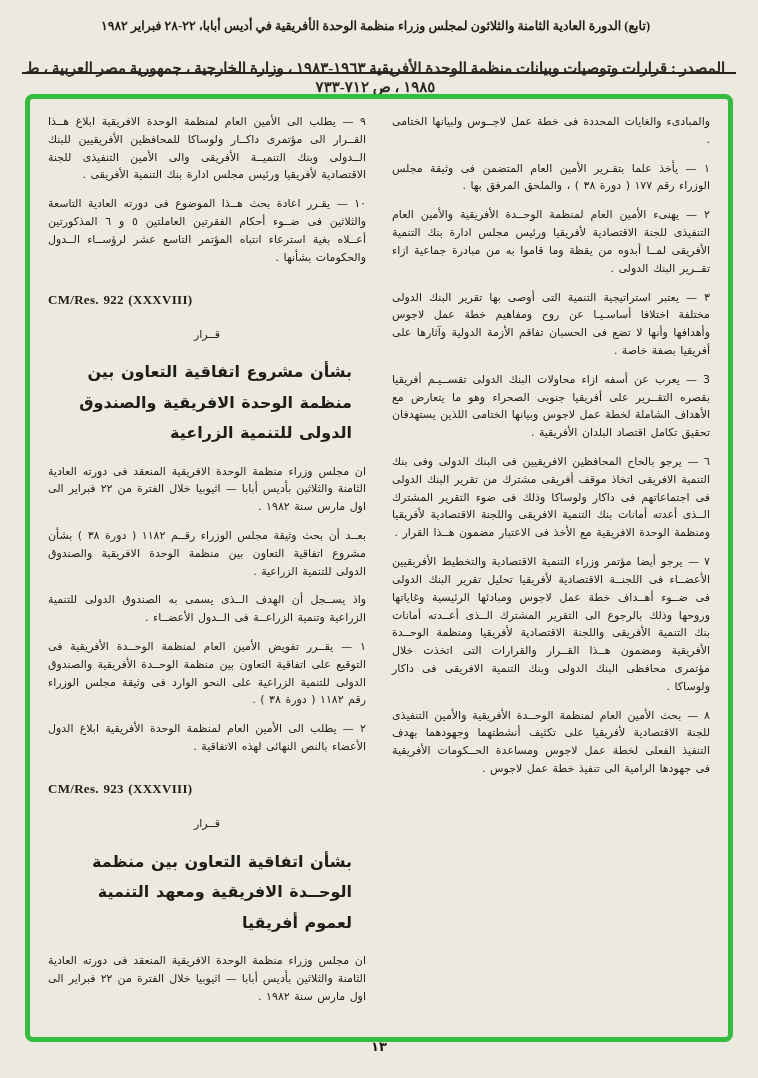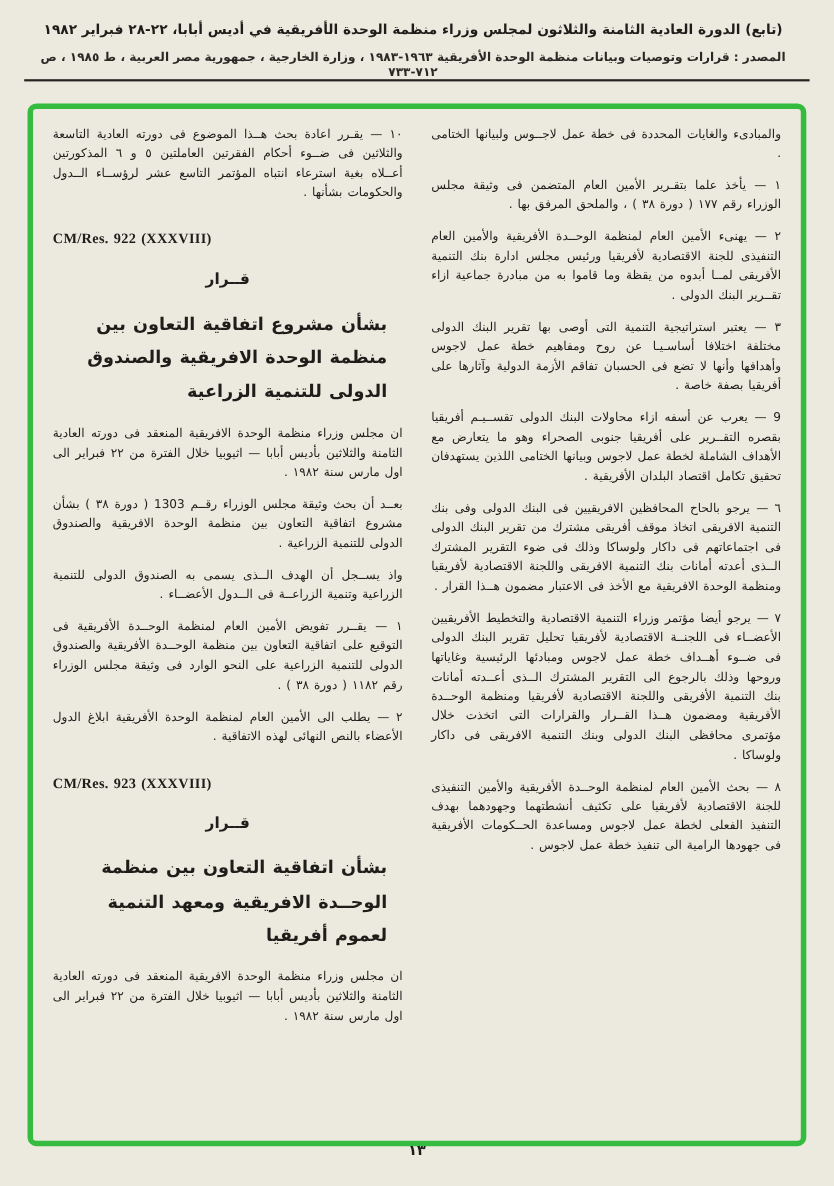--- a/index.html
+++ b/index.html
@@ -20,30 +20,31 @@
     inset: 0;
   }
   
   .page-header {
     position: absolute;
     top: 18px;
     left: 14px;
     right: 21px;
     text-align: center;
     direction: rtl;
+    font-family: Liberation Serif, serif;
   }
   .header-line1 {
     font-size: 12.5px;
     font-weight: bold;
     letter-spacing: 0.2px;
     line-height: 1.4;
   }
   .header-line2 {
-    margin-top: 9px;
-    font-size: 11px;
+    margin-top: 23px;
+    font-size: 15px;
     font-weight: bold;
     color: #2a2925;
     line-height: 1.3;
   }
   .header-rule {
     position: absolute;
     top: 72px;
     left: 22px;
     right: 22px;
     border-top: 2.5px solid #24231f;
@@ -85,22 +86,22 @@
     direction: ltr;
     text-align: left;
     font-family: "Liberation Serif", serif;
     font-size: 13px;
     font-weight: bold;
     letter-spacing: 0.3px;
     margin: 22px 0 16px 0;
   }
   .col p.title {
     text-align: center;
-    font-weight: bold;
-    font-size: 14px;
+    font-weight: normal;
+    font-size: 11px;
     letter-spacing: 1px;
     margin: 6px 0 14px 0;
   }
   .col p.subtitle {
     text-align: right;
     font-weight: bold;
     font-size: 16px;
     line-height: 1.9;
     margin: 0 14px 14px 0;
   }
@@ -129,33 +130,34 @@
   <div class="header-rule"></div>
 
   <div class="green-box">
     <div class="columns">
 
       <div class="col">
         <p class="body">والمبادىء والغايات المحددة فى خطة عمل لاجــوس ولبيانها الختامى .</p>
         <p class="body">١ — يأخذ علما بتقـرير الأمين العام المتضمن فى وثيقة مجلس الوزراء رقم ١٧٧ ( دورة ٣٨ ) ، والملحق المرفق بها .</p>
         <p class="body">٢ — يهنىء الأمين العام لمنظمة الوحــدة الأفريقية والأمين العام التنفيذى للجنة الاقتصادية لأفريقيا ورئيس مجلس ادارة بنك التنمية الأفريقى لمــا أبدوه من يقظة وما قاموا به من مبادرة جماعية ازاء تقــرير البنك الدولى .</p>
         <p class="body">٣ — يعتبر استراتيجية التنمية التى أوصى بها تقرير البنك الدولى مختلفة اختلافا أساسـيـا عن روح ومفاهيم خطة عمل لاجوس وأهدافها وأنها لا تضع فى الحسبان تفاقم الأزمة الدولية وآثارها على أفريقيا بصفة خاصة .</p>
-        <p class="body">9 — يعرب عن أسفه ازاء محاولات البنك الدولى تقســيـم أفريقيا بقصره التقــرير على أفريقيا جنوبى الصحراء وهو ما يتعارض مع الأهداف الشاملة لخطة عمل لاجوس وبيانها الختامى اللذين يستهدفان تحقيق تكامل اقتصاد البلدان الأفريقية .</p>
+        <p class="body">3 — يعرب عن أسفه ازاء محاولات البنك الدولى تقســيـم أفريقيا بقصره التقــرير على أفريقيا جنوبى الصحراء وهو ما يتعارض مع الأهداف الشاملة لخطة عمل لاجوس وبيانها الختامى اللذين يستهدفان تحقيق تكامل اقتصاد البلدان الأفريقية .</p>
         <p class="body">٦ — يرجو بالحاح المحافظين الافريقيين فى البنك الدولى وفى بنك التنمية الافريقى اتخاذ موقف أفريقى مشترك من تقرير البنك الدولى فى اجتماعاتهم فى داكار ولوساكا وذلك فى ضوء التقرير المشترك الــذى أعدته أمانات بنك التنمية الافريقى واللجنة الاقتصادية لأفريقيا ومنظمة الوحدة الافريقية مع الأخذ فى الاعتبار مضمون هــذا القرار .</p>
         <p class="body">٧ — يرجو أيضا مؤتمر وزراء التنمية الاقتصادية والتخطيط الأفريقيين الأعضــاء فى اللجنــة الاقتصادية لأفريقيا تحليل تقرير البنك الدولى فى ضــوء أهــداف خطة عمل لاجوس ومبادئها الرئيسية وغاياتها وروحها وذلك بالرجوع الى التقرير المشترك الــذى أعــدته أمانات بنك التنمية الأفريقى واللجنة الاقتصادية لأفريقيا ومنظمة الوحــدة الأفريقية ومضمون هــذا القــرار والقرارات التى اتخذت خلال مؤتمرى محافظى البنك الدولى وبنك التنمية الافريقى فى داكار ولوساكا .</p>
         <p class="body">٨ — بحث الأمين العام لمنظمة الوحــدة الأفريقية والأمين التنفيذى للجنة الاقتصادية لأفريقيا على تكثيف أنشطتهما وجهودهما بهدف التنفيذ الفعلى لخطة عمل لاجوس ومساعدة الحــكومات الأفريقية فى جهودها الرامية الى تنفيذ خطة عمل لاجوس .</p>
       </div>
 
       <div class="col">
+        <p class="body">٩ — يطلب الى الأمين العام لمنظمة الوحدة الافريقية ابلاغ هــذا القــرار الى مؤتمرى داكــار ولوساكا للمحافظين الأفريقيين للبنك الــدولى وبنك التنميــة الأفريقى والى الأمين التنفيذى للجنة الاقتصادية لأفريقيا ورئيس مجلس ادارة بنك التنمية الأفريقى .</p>
         <p class="body">١٠ — يقـرر اعادة بحث هــذا الموضوع فى دورته العادية التاسعة والثلاثين فى ضــوء أحكام الفقرتين العاملتين ٥ و ٦ المذكورتين أعــلاه بغية استرعاء انتباه المؤتمر التاسع عشر لرؤســاء الــدول والحكومات بشأنها .</p>
         <p class="ref">CM/Res. 922 (XXXVIII)</p>
         <p class="title">قــرار</p>
         <p class="subtitle">بشأن مشروع اتفاقية التعاون بين منظمة الوحدة الافريقية والصندوق الدولى للتنمية الزراعية</p>
         <p class="body">ان مجلس وزراء منظمة الوحدة الافريقية المنعقد فى دورته العادية الثامنة والثلاثين بأديس أبابا — اثيوبيا خلال الفترة من ٢٢ فبراير الى اول مارس سنة ١٩٨٢ .</p>
-        <p class="body">بعــد أن بحث وثيقة مجلس الوزراء رقــم 1303 ( دورة ٣٨ ) بشأن مشروع اتفاقية التعاون بين منظمة الوحدة الافريقية والصندوق الدولى للتنمية الزراعية .</p>
+        <p class="body">بعــد أن بحث وثيقة مجلس الوزراء رقــم ١١٨٢ ( دورة ٣٨ ) بشأن مشروع اتفاقية التعاون بين منظمة الوحدة الافريقية والصندوق الدولى للتنمية الزراعية .</p>
         <p class="body">واذ يســجل أن الهدف الــذى يسمى به الصندوق الدولى للتنمية الزراعية وتنمية الزراعــة فى الــدول الأعضــاء .</p>
         <p class="body">١ — يقــرر تفويض الأمين العام لمنظمة الوحــدة الأفريقية فى التوقيع على اتفاقية التعاون بين منظمة الوحــدة الأفريقية والصندوق الدولى للتنمية الزراعية على النحو الوارد فى وثيقة مجلس الوزراء رقم ١١٨٢ ( دورة ٣٨ ) .</p>
         <p class="body">٢ — يطلب الى الأمين العام لمنظمة الوحدة الأفريقية ابلاغ الدول الأعضاء بالنص النهائى لهذه الاتفاقية .</p>
         <p class="ref">CM/Res. 923 (XXXVIII)</p>
         <p class="title">قــرار</p>
         <p class="subtitle">بشأن اتفاقية التعاون بين منظمة الوحــدة الافريقية ومعهد التنمية لعموم أفريقيا</p>
         <p class="body">ان مجلس وزراء منظمة الوحدة الافريقية المنعقد فى دورته العادية الثامنة والثلاثين بأديس أبابا — اثيوبيا خلال الفترة من ٢٢ فبراير الى اول مارس سنة ١٩٨٢ .</p>
       </div>
 
     </div>

